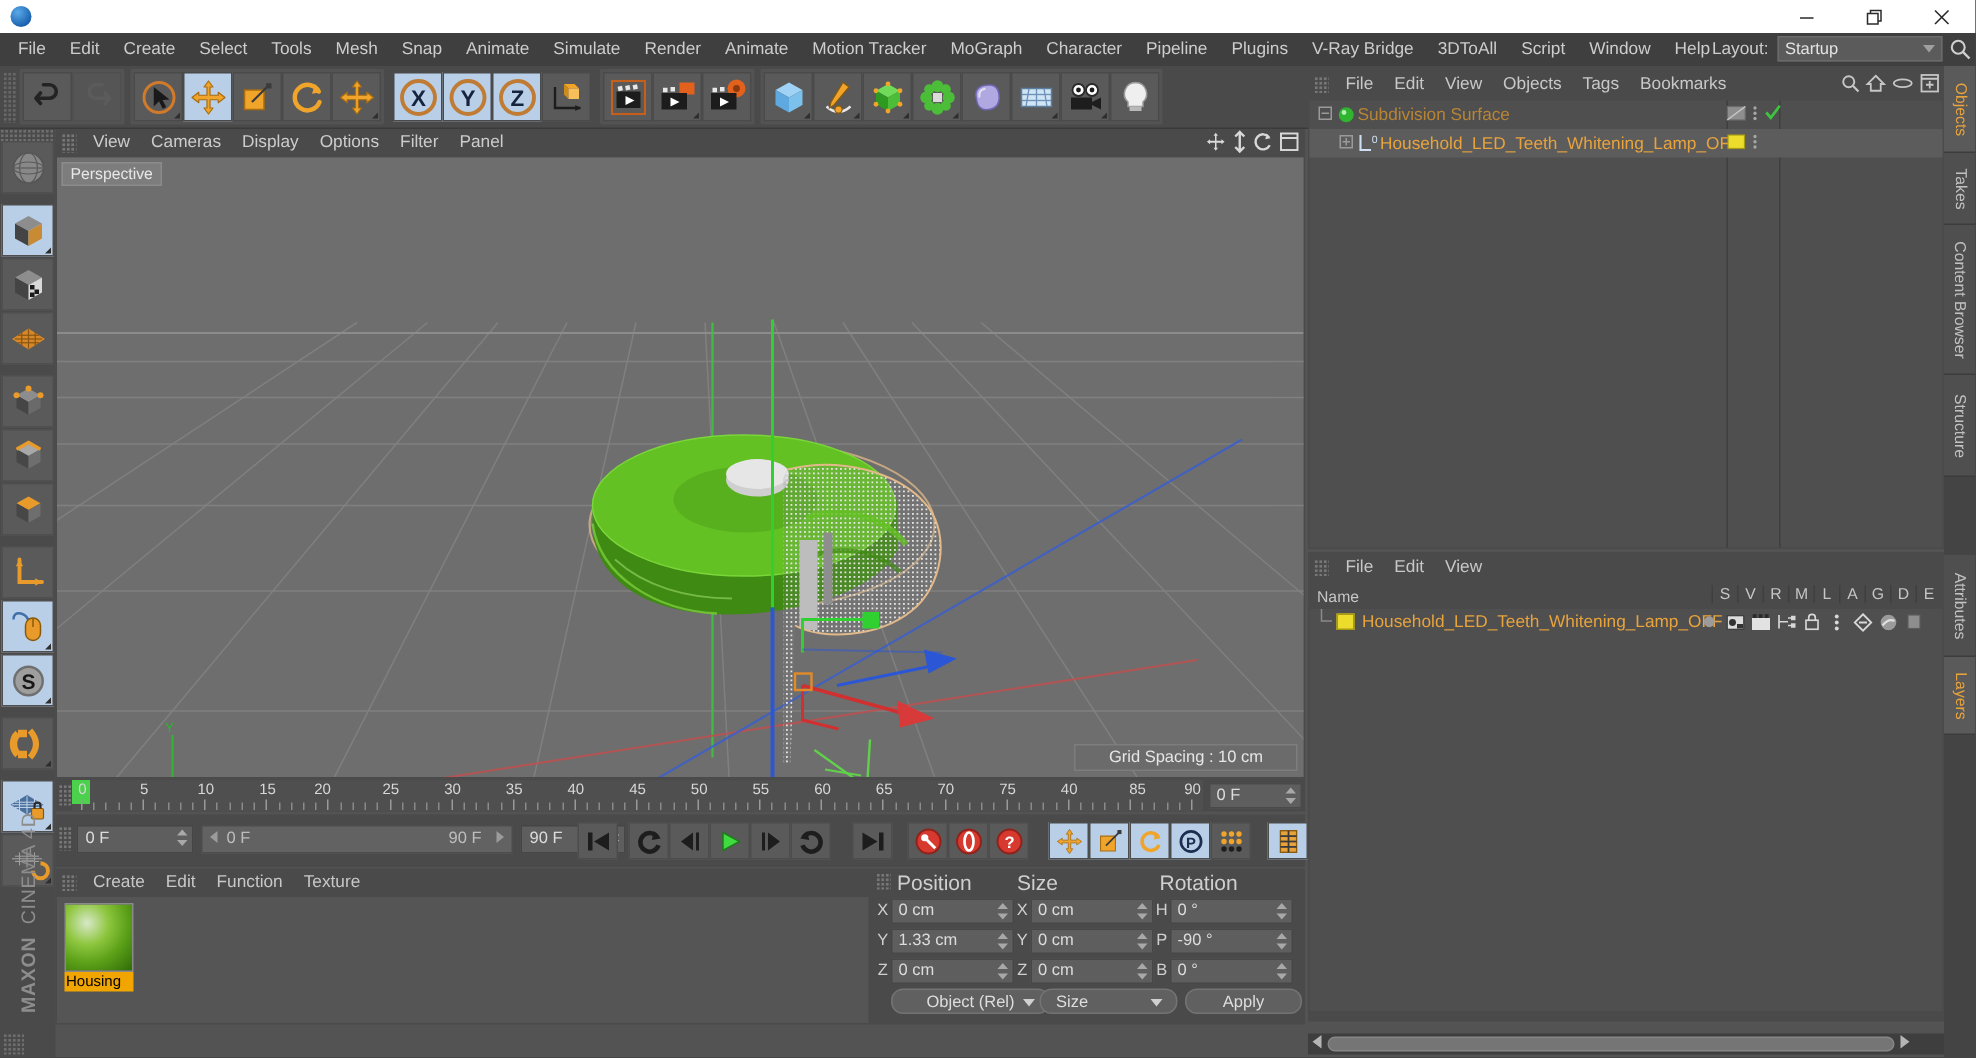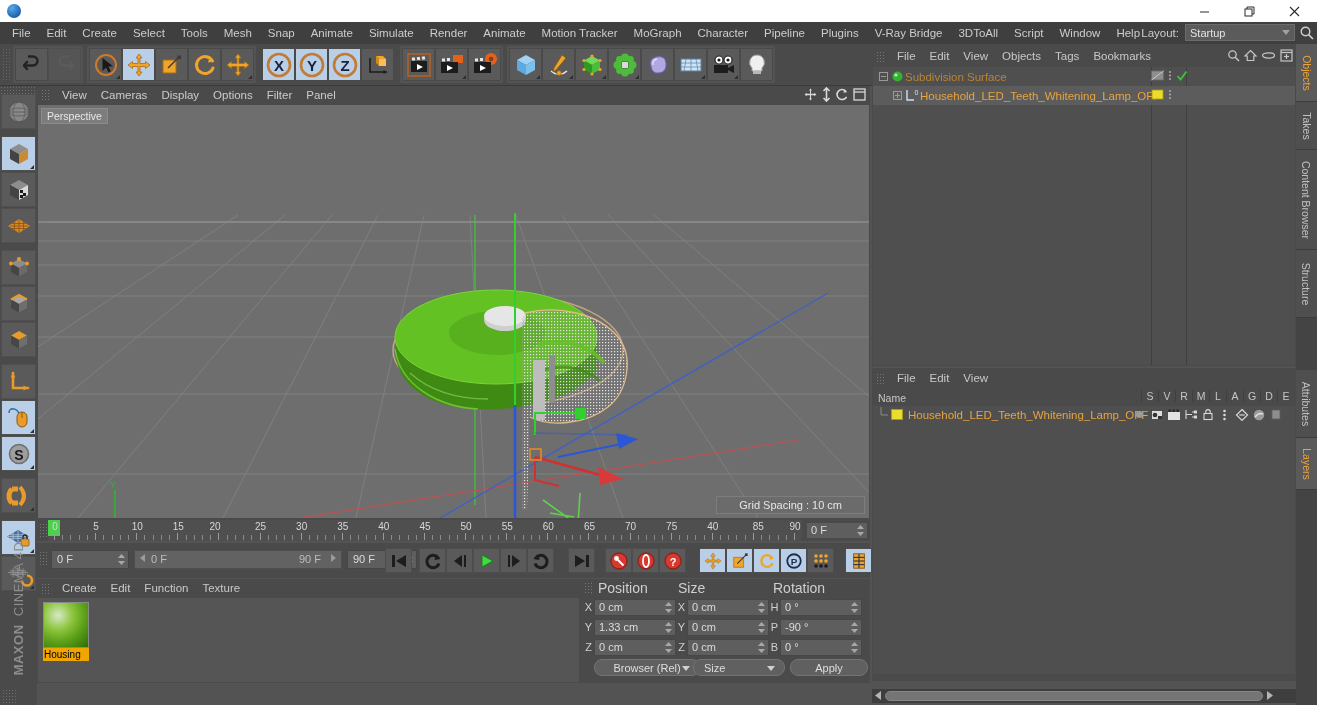--- a/index.html
+++ b/index.html
@@ -1155,21 +1155,21 @@
       <div class="cfld" style="width:82px">
         <span>0 °</span>
         <span class="spin"><svg width="7" height="11" viewBox="0 0 7 11">
               <polygon points="3.5,0 7,4 0,4" fill="#a8a8a8"></polygon>
               <polygon points="3.5,11 0,7 7,7" fill="#a8a8a8"></polygon>
             </svg></span>
       </div>
     </div>
 
     <div class="cbtn" style="position:absolute;left:14px;top:80px;width:106px;">
-      <span>Browser (Rel)</span>
+      <span>Object (Rel)</span>
       <span style="position:absolute;right:9px;top:6px;width:0;height:0;border-left:4px solid transparent;border-right:4px solid transparent;border-top:5px solid #d0d0d0;"></span>
     </div>
 
     <div class="cbtn" style="position:absolute;left:113px;top:80px;width:92px;justify-content:flex-start;padding-left:10px;">
       <span>Size</span>
       <span style="position:absolute;right:9px;top:6px;width:0;height:0;border-left:4px solid transparent;border-right:4px solid transparent;border-top:5px solid #d0d0d0;"></span>
     </div>
     <div class="cbtn" style="position:absolute;left:210px;top:80px;width:78px;">
       <span>Apply</span>
     </div>

